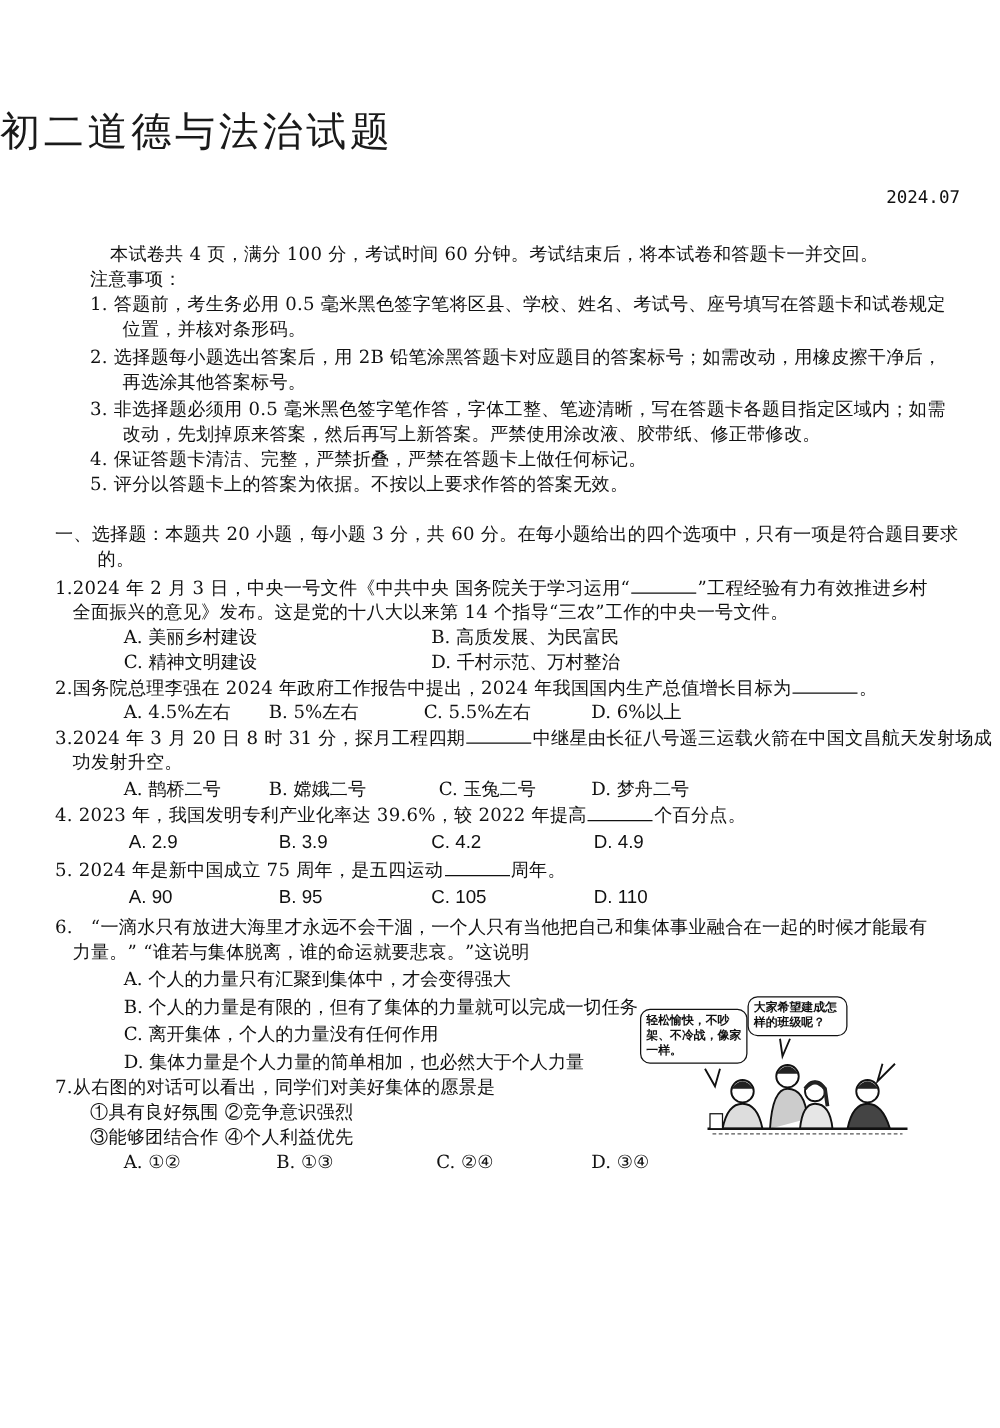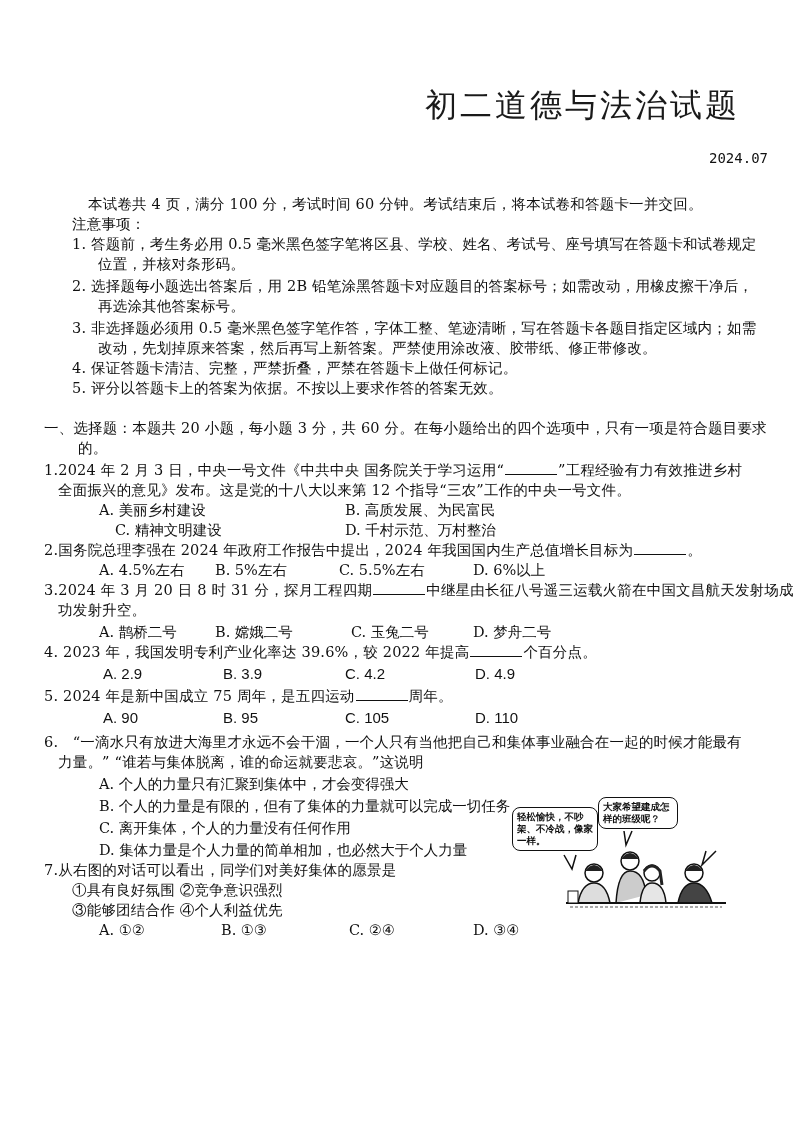--- a/index.html
+++ b/index.html
@@ -1,19 +1,19 @@
 <!DOCTYPE html>
 <html><head>
 <meta charset="utf-8">
 <style>
   html, body { margin: 0; padding: 0; background: #ffffff; }
   body { width: 800px; height: 1142px; position: relative; overflow: hidden;
          font-family: "DejaVu Serif", "Liberation Serif", serif; color: #111111; }
   .line { position: absolute; white-space: nowrap; font-size: 14.5px; line-height: 20px; letter-spacing: 0.2px; }
-  .title { position: absolute; left: 0; width: 740px; top: 84px; text-align: right;
+  .title { position: absolute; left: 0; width: 740px; top: 84px; text-align: left;
            font-size: 32px; letter-spacing: 3px; font-weight: normal; color: #1a1a1a; }
   .date { position: absolute; right: 32px; top: 150px; font-size: 14px; font-family: "DejaVu Sans Mono", "Liberation Mono", monospace; }
   .blank { display: inline-block; width: 52px; border-bottom: 1.5px solid #111; height: 14px; vertical-align: baseline; margin: 0 1px; }
   .opt { position: absolute; white-space: nowrap; font-size: 14.5px; line-height: 20px; margin-left: 27px; }
   .opt-wide { font-family: "Liberation Sans", sans-serif; font-size: 15px; }
   .cartoon { position: absolute; left: 506px; top: 795px; width: 270px; height: 115px; }
   .bubble { position: absolute; border: 1.5px solid #111; border-radius: 8px; background: #fff;
             font-size: 9.5px; line-height: 12px; padding: 3px 4px; font-weight: bold; white-space: normal; }
 </style>
 </head>
@@ -33,24 +33,24 @@
 <div class="line" style="left:98px; top:338px;">改动，先划掉原来答案，然后再写上新答案。严禁使用涂改液、胶带纸、修正带修改。</div>
 <div class="line" style="left:72px; top:358px;">4. 保证答题卡清洁、完整，严禁折叠，严禁在答题卡上做任何标记。</div>
 <div class="line" style="left:72px; top:378px;">5. 评分以答题卡上的答案为依据。不按以上要求作答的答案无效。</div>
 
 <div class="line" style="left:44px; top:418px;">一、选择题：本题共 20 小题，每小题 3 分，共 60 分。在每小题给出的四个选项中，只有一项是符合题目要求</div>
 <div class="line" style="left:78px; top:438px;">的。</div>
 
 <div class="line" style="left:44px; top:460px;">
   <span>1.</span><span>2024 年 2 月 3 日，中央一号文件《中共中央 国务院关于学习运用“</span><span class="blank"></span><span>”工程经验有力有效推进乡村</span>
 </div>
-<div class="line" style="left:58px; top:480px;">全面振兴的意见》发布。这是党的十八大以来第 12 个指导“三农”工作的中央一号文件。</div>
+<div class="line" style="left:58px; top:480px;">全面振兴的意见》发布。这是党的十八大以来第 14 个指导“三农”工作的中央一号文件。</div>
 <div class="opt" style="left:72px; top:500px;">A. 美丽乡村建设</div>
 <div class="opt" style="left:318px; top:500px;">B. 高质发展、为民富民</div>
-<div class="opt" style="left:88px; top:520px;">C. 精神文明建设</div>
+<div class="opt" style="left:72px; top:520px;">C. 精神文明建设</div>
 <div class="opt" style="left:318px; top:520px;">D. 千村示范、万村整治</div>
 
 <div class="line" style="left:44px; top:540px;">
   <span>2.</span><span>国务院总理李强在 2024 年政府工作报告中提出，2024 年我国国内生产总值增长目标为</span><span class="blank"></span><span>。</span>
 </div>
 <div class="opt" style="left:72px; top:560px;">A. 4.5%左右</div>
 <div class="opt" style="left:188px; top:560px;">B. 5%左右</div>
 <div class="opt" style="left:312px; top:560px;">C. 5.5%左右</div>
 <div class="opt" style="left:446px; top:560px;">D. 6%以上</div>
 

